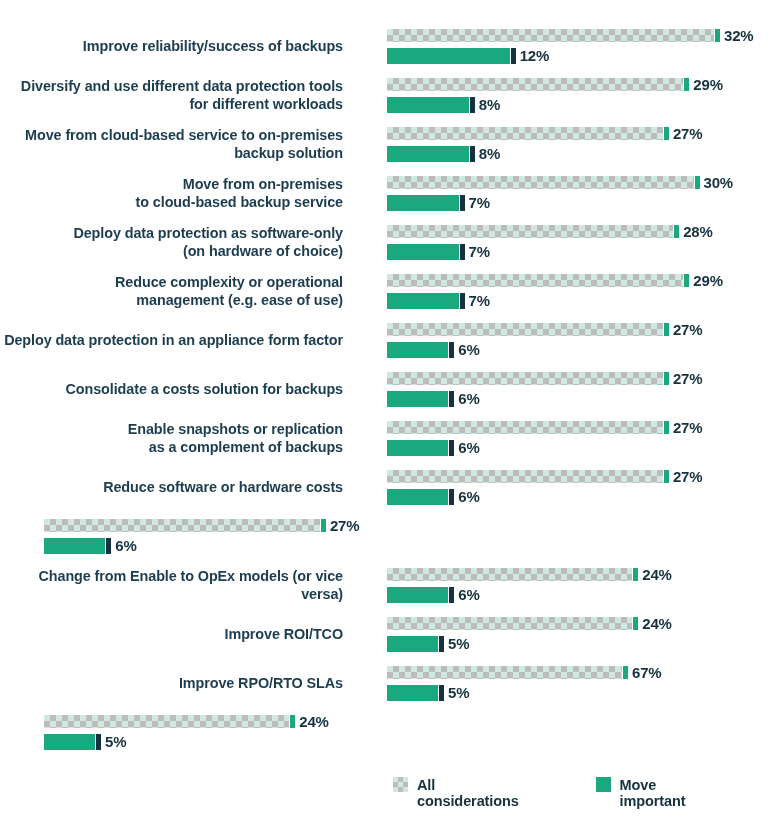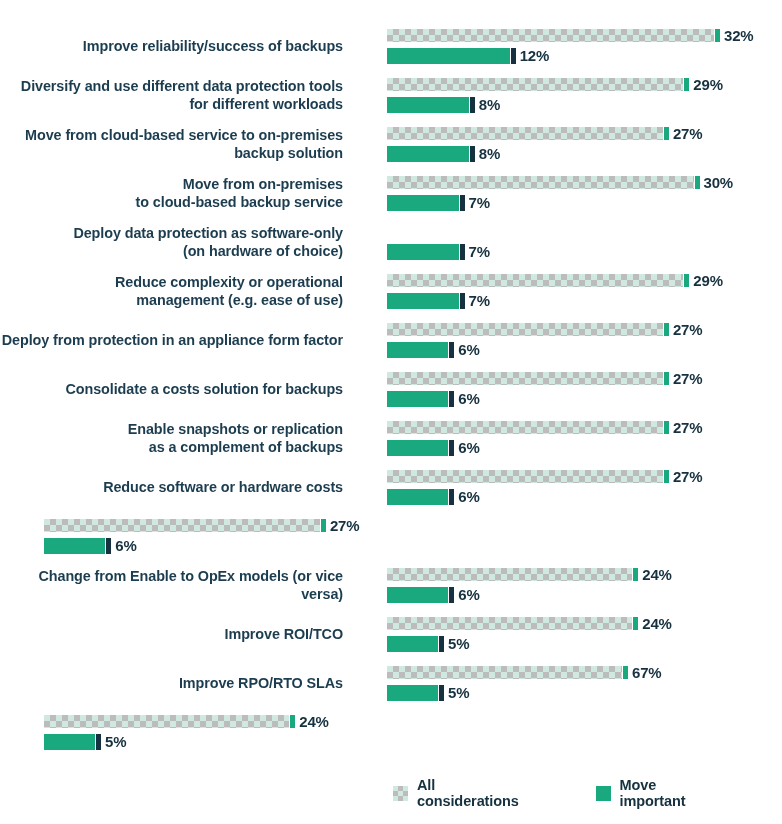--- a/index.html
+++ b/index.html
@@ -111,21 +111,21 @@
     top: 777px;
     width: 782px;
     display: flex;
     align-items: center;
   }
 
   .legend-spacer { width: 393px; flex: 0 0 393px; }
 
   .legend-item {
     display: flex;
-    align-items: center;
+    align-items: flex-start;
     margin-right: 66px;
   }
 
   .legend-swatch {
     width: 15px;
     height: 15px;
     flex: 0 0 15px;
     margin-right: 9px;
   }
 
@@ -213,20 +213,25 @@
             <div class="bar most" style="width: 71.5312px;"></div>
             <div class="cap most"></div>
             <div class="bar-value">7%</div>
           </div>
         </div>
       </div>
       <div class="row">
         <div class="row-label">Deploy data protection as software-only
 (on hardware of choice)</div>
         <div class="bars">
+          <div class="bar-line all">
+            <div class="bar all" style="width: 286.125px;"></div>
+            <div class="cap all"></div>
+            <div class="bar-value">28%</div>
+          </div>
           <div class="bar-line most">
             <div class="bar most" style="width: 71.5312px;"></div>
             <div class="cap most"></div>
             <div class="bar-value">7%</div>
           </div>
         </div>
       </div>
       <div class="row">
         <div class="row-label">Reduce complexity or operational
 management (e.g. ease of use)</div>
@@ -237,21 +242,21 @@
             <div class="bar-value">29%</div>
           </div>
           <div class="bar-line most">
             <div class="bar most" style="width: 71.5312px;"></div>
             <div class="cap most"></div>
             <div class="bar-value">7%</div>
           </div>
         </div>
       </div>
       <div class="row">
-        <div class="row-label">Deploy from protection in an appliance form factor</div>
+        <div class="row-label">Deploy data protection in an appliance form factor</div>
         <div class="bars">
           <div class="bar-line all">
             <div class="bar all" style="width: 275.906px;"></div>
             <div class="cap all"></div>
             <div class="bar-value">27%</div>
           </div>
           <div class="bar-line most">
             <div class="bar most" style="width: 61.3125px;"></div>
             <div class="cap most"></div>
             <div class="bar-value">6%</div>

